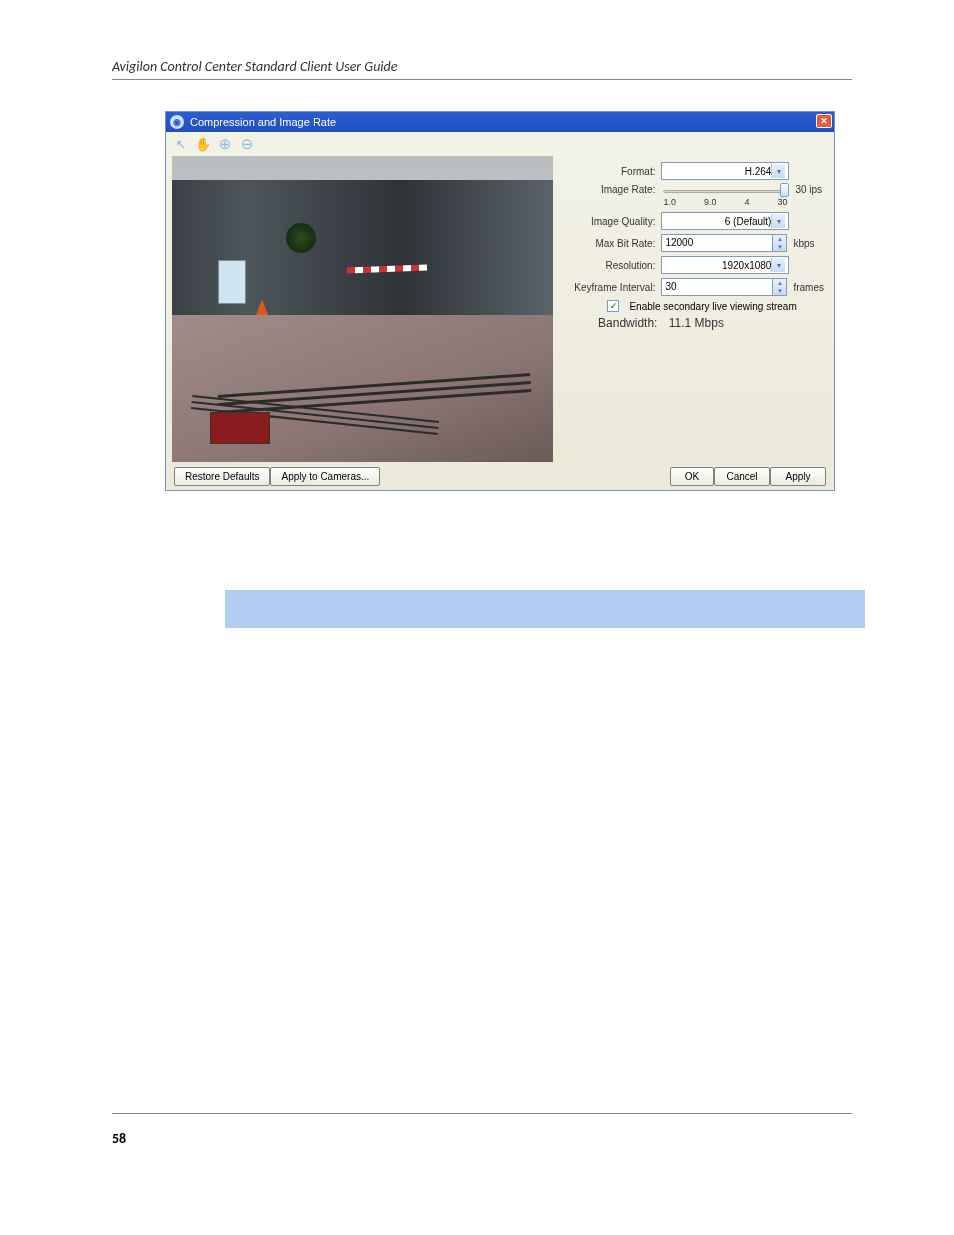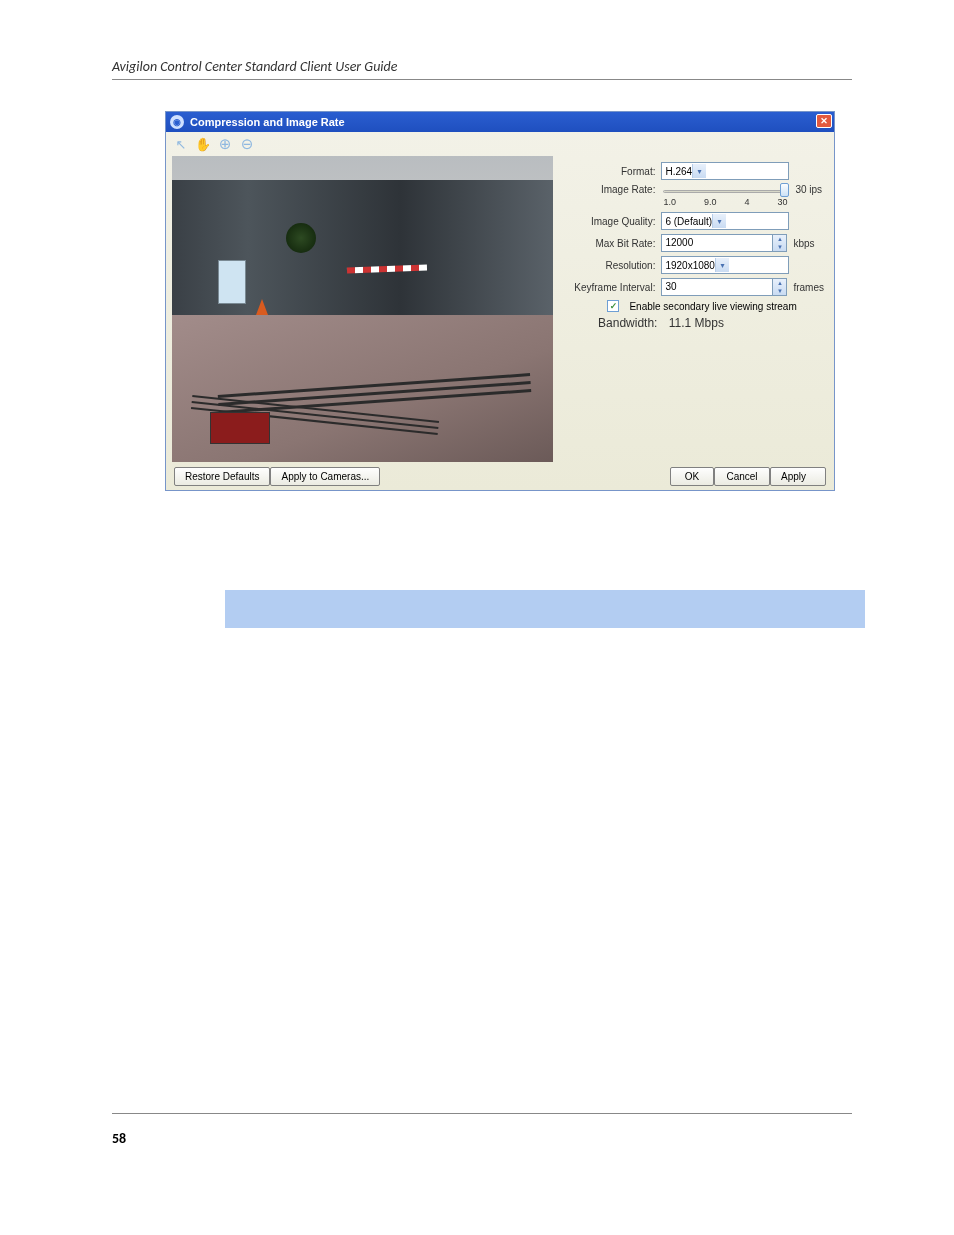--- a/index.html
+++ b/index.html
@@ -46,21 +46,21 @@
     background: #cfe0ff;
     border-radius: 50%;
     margin-right: 6px;
     display: flex;
     align-items: center;
     justify-content: center;
     color: #2a5ed0;
     font-size: 9px;
     font-weight: bold;
   }
-  .titlebar .t-title { font-weight: bold; font-size: 11px; }
+  .titlebar .t-title { font-weight: normal; font-size: 11px; }
   .close-btn {
     position: absolute;
     right: 2px; top: 2px;
     width: 16px; height: 14px;
     background: #e25a3f;
     border: 1px solid #fff;
     border-radius: 2px;
     color: #fff;
     font-size: 9px;
     line-height: 12px;
@@ -122,21 +122,21 @@
     border: 1px solid #7f9db9;
     background: #fff;
     height: 18px;
     font-size: 10px;
     padding: 0 3px;
   }
   .sel {
     width: 128px;
     display: flex;
     align-items: center;
-    justify-content: flex-start;
+    justify-content: flex-end;
   }
   .sel .chev {
     width: 14px; height: 14px;
     background: linear-gradient(#e8f0fb,#c9dbf2);
     border-left: 1px solid #b7cde8;
     display: flex; align-items:center; justify-content:center;
     color: #4a72b2;
     font-size: 8px;
   }
   .inp {
@@ -343,20 +343,20 @@
 
     </div>
   </div>
 
   <div class="footer">
     <span class="wbtn">Restore Defaults</span>
     <span class="wbtn">Apply to Cameras...</span>
     <span class="spacer"></span>
     <span class="wbtn" style="width:44px;text-align:center;">OK</span>
     <span class="wbtn" style="width:56px;text-align:center;">Cancel</span>
-    <span class="wbtn" style="width:56px;text-align:left;">Apply</span>
+    <span class="wbtn" style="width:56px;text-align:center;">Apply</span>
   </div>
 
 </div>
 
 <div class="blue-band"></div>
 
 <div class="page-footer">58</div>
 
 </body></html>

